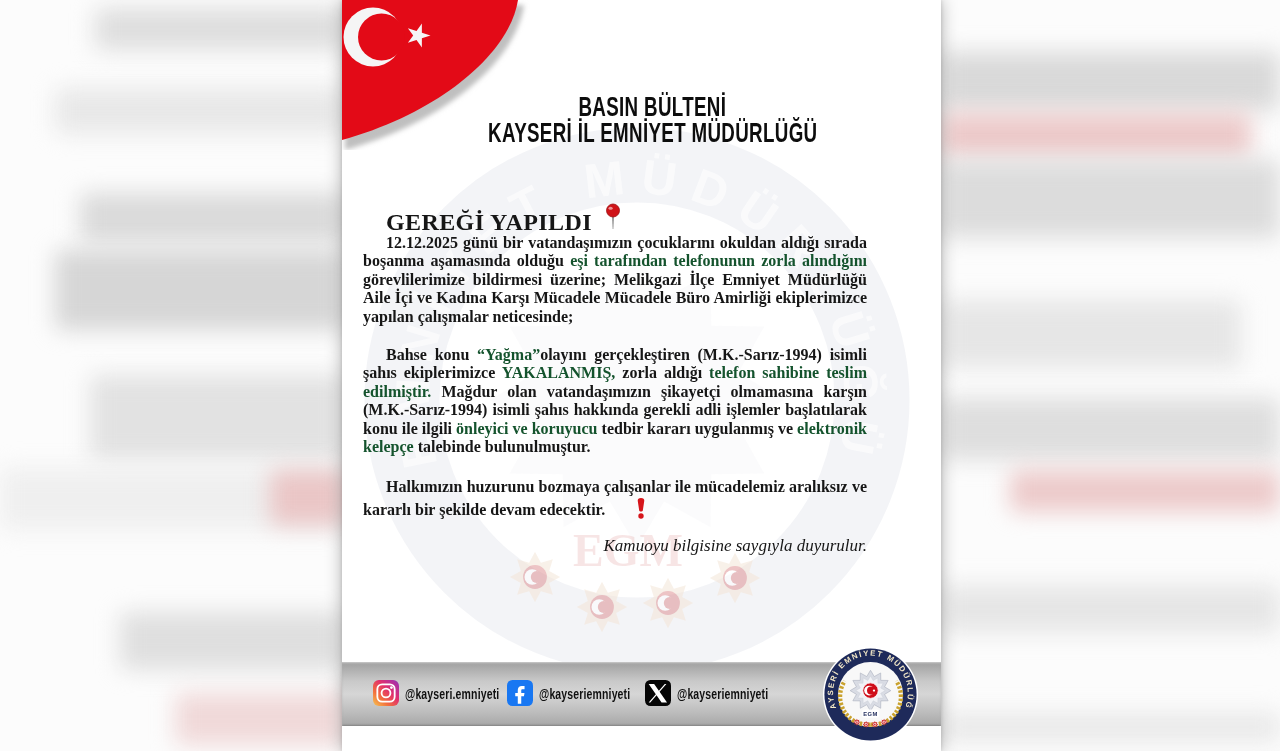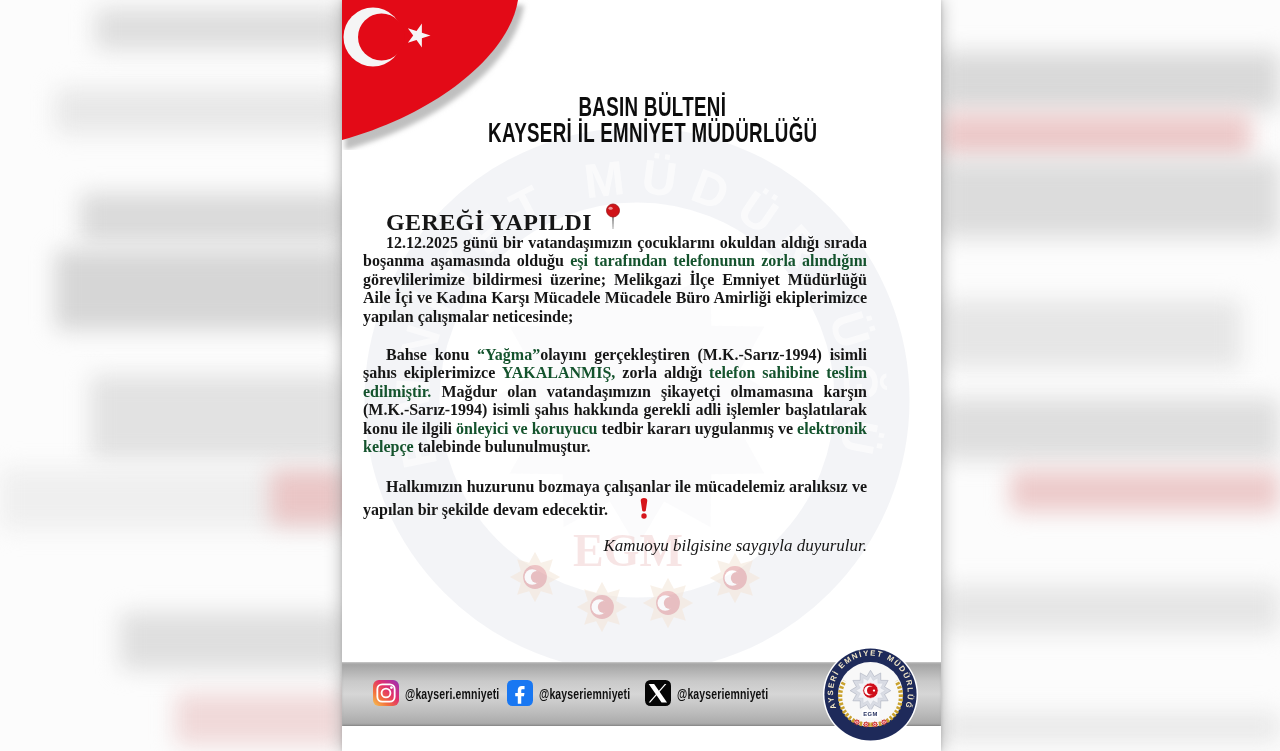--- a/index.html
+++ b/index.html
@@ -128,21 +128,21 @@
           <circle cx="9" cy="7.5" r="6.5" fill="#cf1318"></circle>
           <circle cx="9" cy="7.5" r="6.5" fill="none" stroke="#9c0d10" stroke-width="0.8"></circle>
           <ellipse cx="6.6" cy="5.2" rx="2.1" ry="1.5" fill="#ffffff" opacity="0.55"></ellipse>
         </svg>
       </span>
     </div>
 
     <div class="body-text">
       <p class="p1"><span>12.12.2025 günü bir vatandaşımızın çocuklarını okuldan aldığı sırada boşanma aşamasında olduğu </span><span class="red">eşi tarafından telefonunun zorla alındığını</span><span> görevlilerimize bildirmesi üzerine; Melikgazi İlçe Emniyet Müdürlüğü Aile İçi ve Kadına Karşı Mücadele Mücadele Büro Amirliği ekiplerimizce yapılan çalışmalar neticesinde;</span></p>
       <p class="p2"><span>Bahse konu </span><span class="red">“Yağma”</span><span>olayını gerçekleştiren (M.K.-Sarız-1994) isimli şahıs ekiplerimizce </span><span class="red">YAKALANMIŞ,</span><span> zorla aldığı </span><span class="red">telefon sahibine teslim edilmiştir.</span><span> Mağdur olan vatandaşımızın şikayetçi olmamasına karşın (M.K.-Sarız-1994) isimli şahıs hakkında gerekli adli işlemler başlatılarak konu ile ilgili </span><span class="red">önleyici ve koruyucu</span><span> tedbir kararı uygulanmış ve </span><span class="red">elektronik kelepçe</span><span> talebinde bulunulmuştur.</span></p>
-      <p class="p3"><span>Halkımızın huzurunu bozmaya çalışanlar ile mücadelemiz aralıksız ve yapılan  bir şekilde devam edecektir.</span><span class="excl-wrap"><svg width="12" height="22" viewBox="0 0 12 22">
+      <p class="p3"><span>Halkımızın huzurunu bozmaya çalışanlar ile mücadelemiz aralıksız ve kararlı  bir şekilde devam edecektir.</span><span class="excl-wrap"><svg width="12" height="22" viewBox="0 0 12 22">
               <path d="M6 1 C8.8 1 9.5 2.2 9.2 4.2 L7.8 13.6 C7.6 14.9 4.4 14.9 4.2 13.6 L2.8 4.2 C2.5 2.2 3.2 1 6 1 Z" fill="#d6151b"></path>
               <circle cx="6" cy="19" r="2.7" fill="#d6151b"></circle>
             </svg></span></p>
       <p class="signoff"><span>Kamuoyu bilgisine saygıyla duyurulur.</span></p>
     </div>
 
     <div class="footer-bar">
       <div class="social" style="left:31px;">
         <span class="icon">
           <svg width="26" height="26" viewBox="0 0 24 24">

